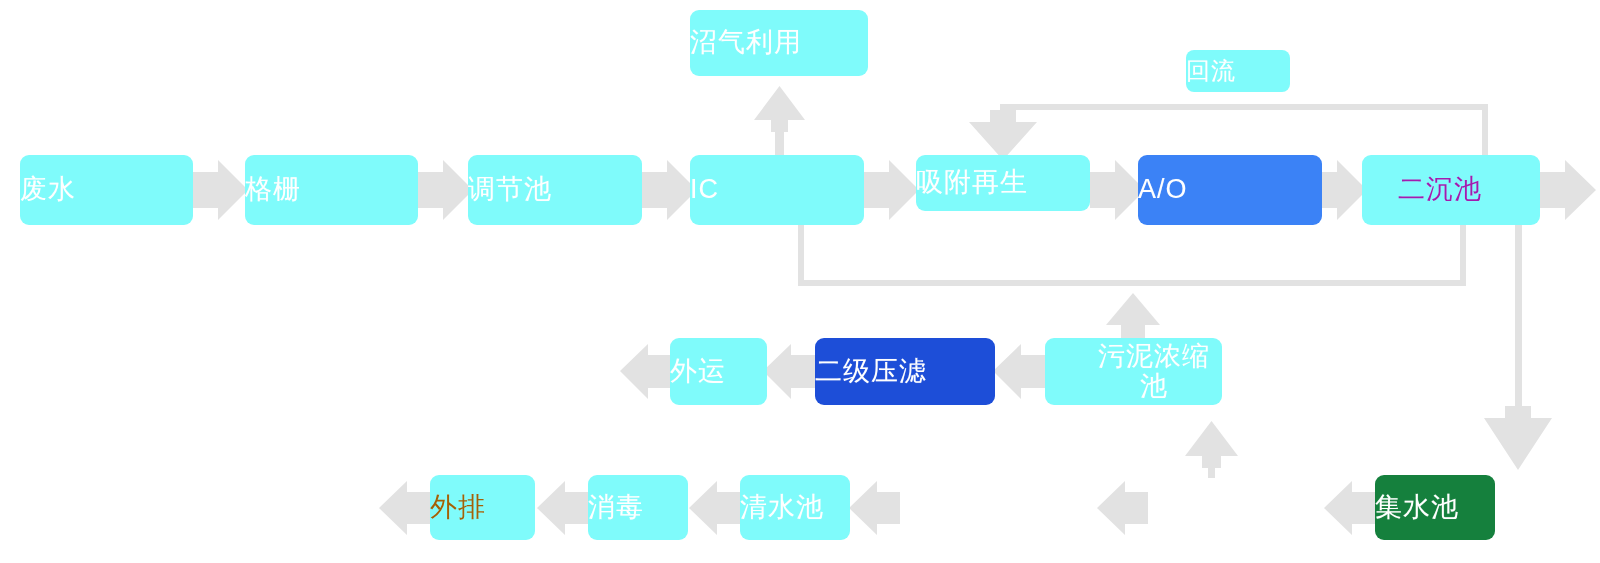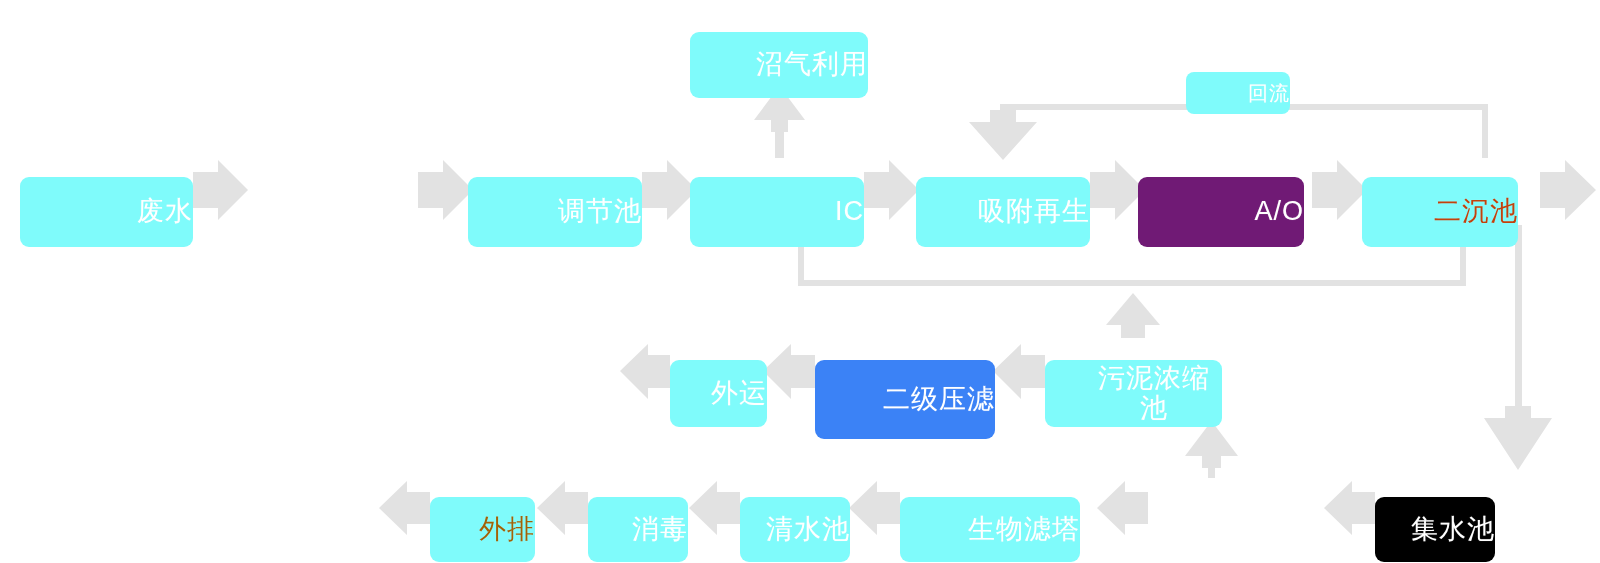--- a/index.html
+++ b/index.html
@@ -10,31 +10,30 @@
     overflow:hidden;
     position:relative;
   }
   #stage{position:absolute;left:0;top:0;width:1600px;height:563px;}
 
   .node{
     position:absolute;
     background:#7ffbfb;
     border-radius:9px;
     color:#ffffff;
-    display:flex;align-items:center;justify-content:flex-end;
+    display:flex;align-items:center;justify-content:flex-start;
     text-align:center;
     font-size:27px;
     letter-spacing:1px;
     line-height:1.1;
     box-sizing:border-box;
     user-select:none;
     text-shadow:0 0 1px rgba(255,255,255,.35);
-    margin-top:22px;
   }
-  .node.small{font-size:20px;border-radius:8px;padding-left:45px;}
+  .node.small{font-size:24px;border-radius:8px;}
 
   
   #links{position:absolute;left:0;top:0;width:1600px;height:563px;}
   #nodes{position:absolute;left:0;top:0;width:1600px;height:563px;}
 
   .wm{
     position:absolute;left:14px;top:6px;
     font-size:22px;letter-spacing:6px;
     color:#fcfcfd;
     user-select:none;
@@ -96,59 +95,59 @@
 
     <path d="M588,492 L565,492 L565,481 L537,508 L565,535 L565,524 L588,524 Z" fill="#e2e2e2"></path>
 
     <path d="M430,492 L407,492 L407,481 L379,508 L407,535 L407,524 L430,524 Z" fill="#e2e2e2"></path>
   </svg>
 
   <div id="nodes">
       <div class="node" style="left: 20px; top: 155px; width: 173px; height: 70px; background: rgb(127, 251, 251); color: rgb(255, 255, 255);">
         <span>废水</span>
       </div>
+      <div class="node" style="left: 245px; top: 155px; width: 173px; height: 70px; background: rgb(127, 251, 251); color: rgb(255, 255, 255);">
+        <span>格栅</span>
+      </div>
       <div class="node" style="left: 690px; top: 155px; width: 174px; height: 70px; background: rgb(127, 251, 251); color: rgb(255, 255, 255);">
         <span>IC</span>
       </div>
       <div class="node" style="left: 468px; top: 155px; width: 174px; height: 70px; background: rgb(127, 251, 251); color: rgb(255, 255, 255);">
         <span>调节池</span>
       </div>
-      <div class="node" style="left: 916px; top: 155px; width: 174px; height: 70px; background: rgb(127, 251, 251); color: rgb(255, 255, 255);">
+      <div class="node" style="left: 916px; top: 155px; width: 174px; height: 56px; background: rgb(127, 251, 251); color: rgb(255, 255, 255);">
         <span>吸附再生</span>
       </div>
-      <div class="node" style="left: 1138px; top: 155px; width: 166px; height: 70px; background: #701a75; color: rgb(255, 255, 255);">
+      <div class="node" style="left: 1138px; top: 155px; width: 184px; height: 70px; background: #3b82f6; color: rgb(255, 255, 255);">
         <span>A/O</span>
       </div>
-      <div class="node" style="left: 1362px; top: 155px; width: 156px; height: 70px; background: rgb(127, 251, 251); color: #c2410c;">
+      <div class="node" style="left: 1362px; top: 155px; width: 178px; height: 70px; background: rgb(127, 251, 251); color: #a21caf; padding-left: 36px;">
         <span>二沉池</span>
       </div>
       <div class="node" style="left: 690px; top: 10px; width: 178px; height: 66px; background: rgb(127, 251, 251); color: rgb(255, 255, 255);">
         <span>沼气利用</span>
       </div>
       <div class="node small" style="left: 1186px; top: 50px; width: 104px; height: 42px; background: rgb(127, 251, 251); color: rgb(255, 255, 255);">
         <span>回流</span>
       </div>
       <div class="node" style="left: 670px; top: 338px; width: 97px; height: 67px; background: rgb(127, 251, 251); color: rgb(255, 255, 255);">
         <span>外运</span>
       </div>
-      <div class="node" style="left: 815px; top: 338px; width: 180px; height: 79px; background: #3b82f6; color: rgb(255, 255, 255);">
+      <div class="node" style="left: 815px; top: 338px; width: 180px; height: 67px; background: #1d4ed8; color: rgb(255, 255, 255);">
         <span>二级压滤</span>
       </div>
       <div class="node" style="left: 1045px; top: 338px; width: 177px; height: 67px; background: rgb(127, 251, 251); color: rgb(255, 255, 255); padding-left: 41px;">
         <span>污泥浓缩池</span>
       </div>
       <div class="node" style="left: 430px; top: 475px; width: 105px; height: 65px; background: rgb(127, 251, 251); color: #a16207;">
         <span>外排</span>
       </div>
       <div class="node" style="left: 588px; top: 475px; width: 100px; height: 65px; background: rgb(127, 251, 251); color: rgb(255, 255, 255);">
         <span>消毒</span>
       </div>
       <div class="node" style="left: 740px; top: 475px; width: 110px; height: 65px; background: rgb(127, 251, 251); color: rgb(255, 255, 255);">
         <span>清水池</span>
       </div>
-      <div class="node" style="left: 900px; top: 475px; width: 180px; height: 65px; background: rgb(127, 251, 251); color: rgb(255, 255, 255);">
-        <span>生物滤塔</span>
-      </div>
-      <div class="node" style="left: 1375px; top: 475px; width: 120px; height: 65px; background: #000000; color: rgb(255, 255, 255);">
+      <div class="node" style="left: 1375px; top: 475px; width: 120px; height: 65px; background: #15803d; color: rgb(255, 255, 255);">
         <span>集水池</span>
       </div>
     </div>
 </div>
 
 </body></html>

